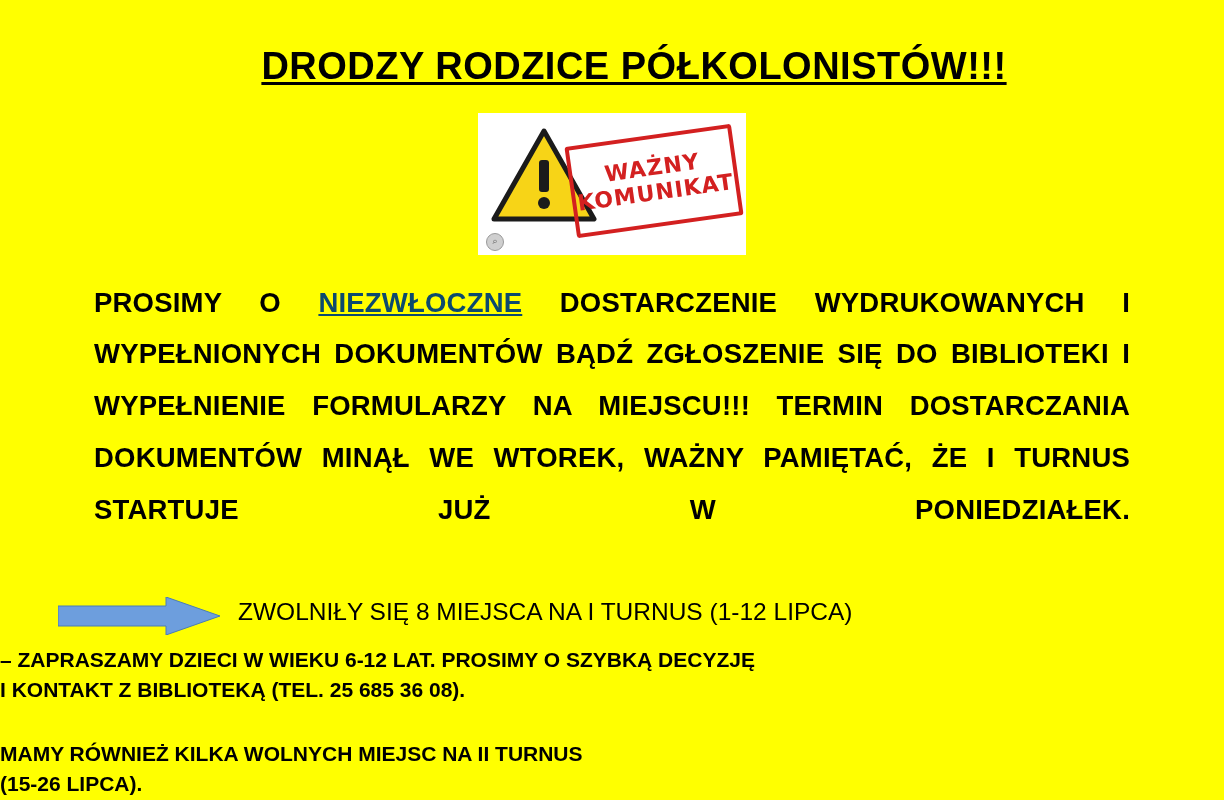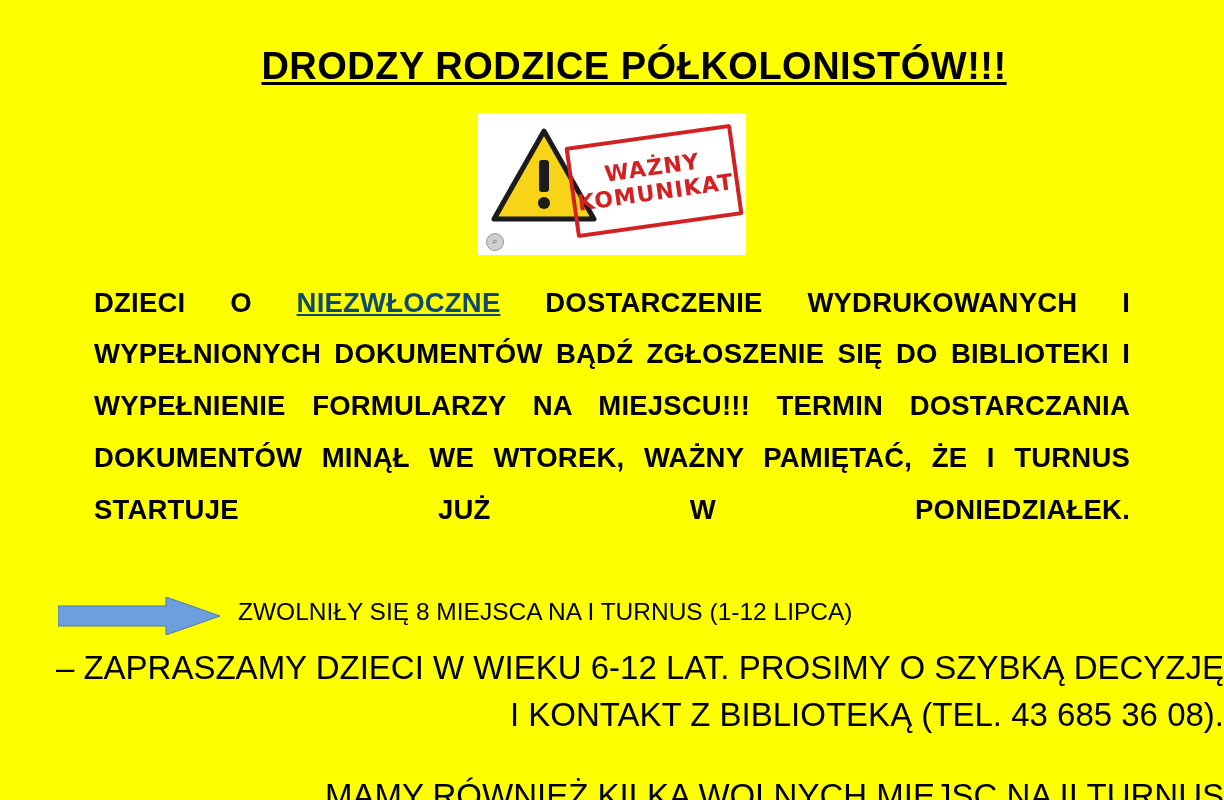--- a/index.html
+++ b/index.html
@@ -130,24 +130,25 @@
   .arrow-line1 {
     position: absolute;
     left: 238px;
     top: 2px;
     font-size: 24.5px;
     line-height: 1.35;
     white-space: nowrap;
   }
 
   .notice {
-    text-align: right;
-    font-size: 33px;
+    text-align: left;
+    font-size: 21px;
     line-height: 1.42;
     margin-top: 6px;
+    font-weight: bold;
   }
   .notice.second {
     margin-top: 34px;
   }
 </style>
 </head>
 <body>
 
 <div class="page">
 
@@ -165,33 +166,33 @@
       <div class="stamp-text">
         <span>WAŻNY</span>
         <span>KOMUNIKAT</span>
       </div>
     </div>
 
     <div class="img-badge">⌕</div>
   </div>
 
   <div class="main-block">
-    <span>DZIECI O </span><span class="hl">NIEZWŁOCZNE</span><span> DOSTARCZENIE WYDRUKOWANYCH I WYPEŁNIONYCH DOKUMENTÓW BĄDŹ ZGŁOSZENIE SIĘ DO BIBLIOTEKI I WYPEŁNIENIE FORMULARZY NA MIEJSCU!!! TERMIN DOSTARCZANIA DOKUMENTÓW MINĄŁ WE WTOREK, WAŻNY PAMIĘTAĆ, ŻE I TURNUS STARTUJE JUŻ W PONIEDZIAŁEK.</span>
+    <span>PROSIMY O </span><span class="hl">NIEZWŁOCZNE</span><span> DOSTARCZENIE WYDRUKOWANYCH I WYPEŁNIONYCH DOKUMENTÓW BĄDŹ ZGŁOSZENIE SIĘ DO BIBLIOTEKI I WYPEŁNIENIE FORMULARZY NA MIEJSCU!!! TERMIN DOSTARCZANIA DOKUMENTÓW MINĄŁ WE WTOREK, WAŻNY PAMIĘTAĆ, ŻE I TURNUS STARTUJE JUŻ W PONIEDZIAŁEK.</span>
   </div>
 
   <div class="arrow-row">
     <svg class="arrow" viewBox="0 0 162 38">
       <polygon points="0,9 108,9 108,0 162,19 108,38 108,29 0,29" fill="#6d9edd" stroke="#4a7cb5" stroke-width="1"></polygon>
     </svg>
     <div class="arrow-line1">ZWOLNIŁY SIĘ 8 MIEJSCA NA I TURNUS (1-12 LIPCA)</div>
   </div>
 
   <div class="notice">
     <div>– ZAPRASZAMY DZIECI W WIEKU 6-12 LAT. PROSIMY O SZYBKĄ DECYZJĘ</div>
-    <div>I KONTAKT Z BIBLIOTEKĄ (TEL. 43 685 36 08).</div>
+    <div>I KONTAKT Z BIBLIOTEKĄ (TEL. 25 685 36 08).</div>
   </div>
 
   <div class="notice second">
     <div>MAMY RÓWNIEŻ KILKA WOLNYCH MIEJSC NA II TURNUS</div>
     <div>(15-26 LIPCA).</div>
   </div>
 
 </div>
 
 </body></html>

